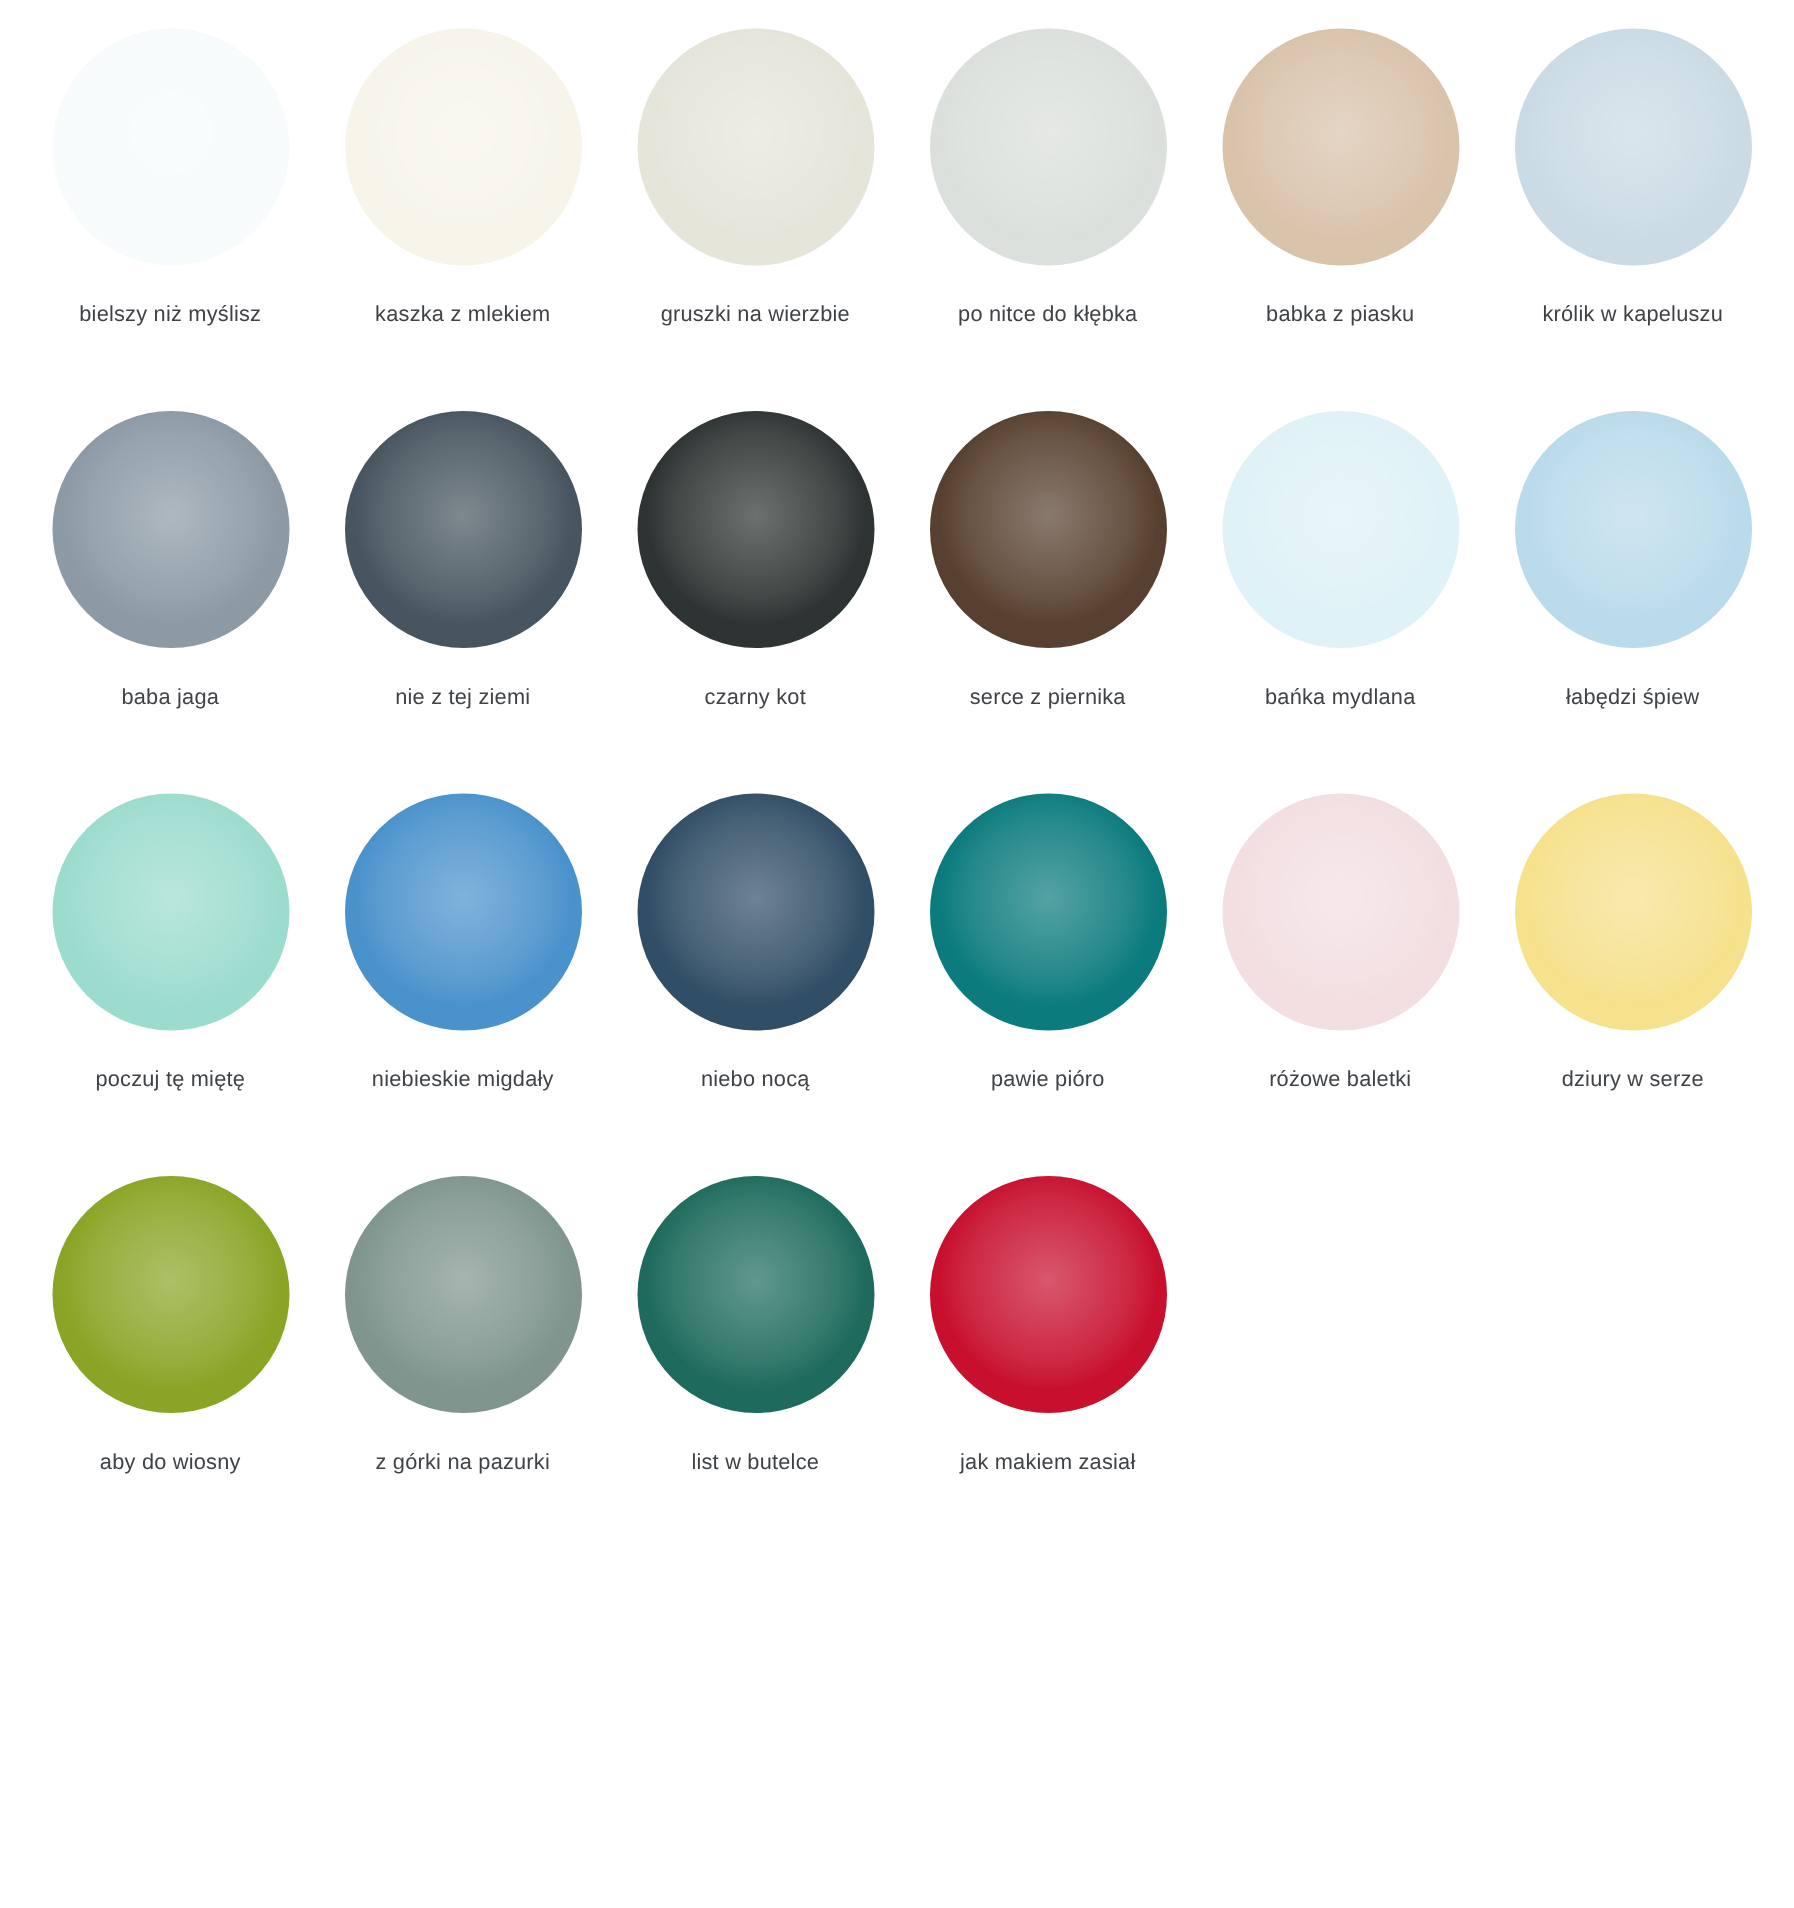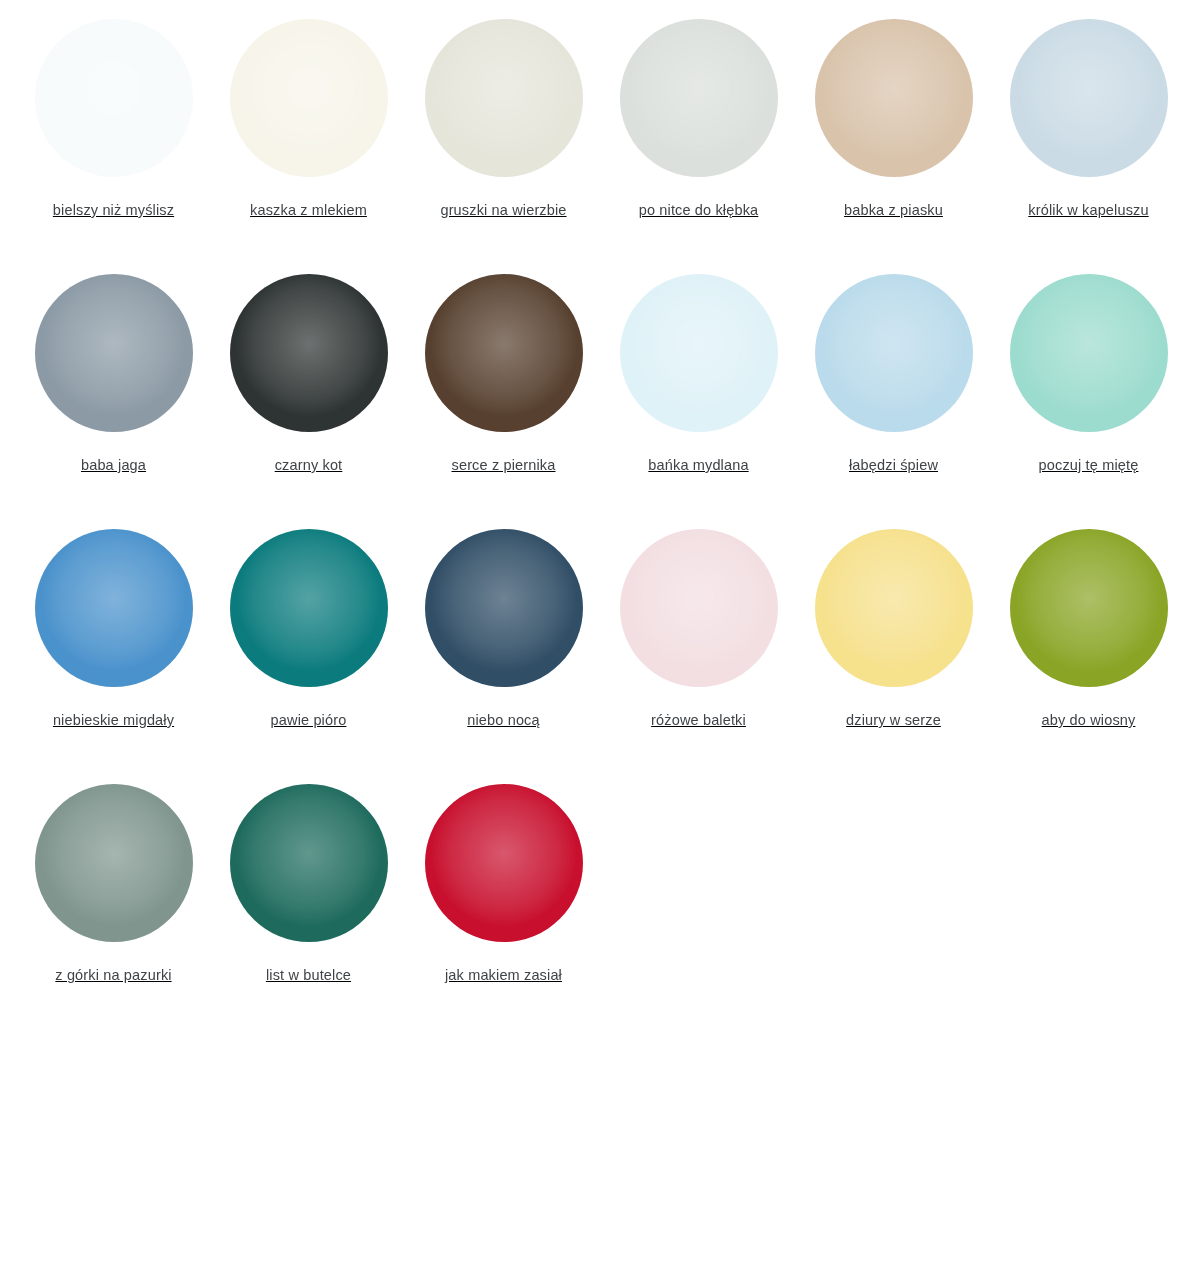--- a/index.html
+++ b/index.html
@@ -25,21 +25,20 @@
     box-sizing: border-box;
   }
 
   .swatch-cell {
     width: 195px;
     height: 255px;
     display: flex;
     flex-direction: column;
     align-items: center;
     box-sizing: border-box;
-    text-decoration: underline;
   }
 
   .swatch-disc-wrap {
     width: 158px;
     height: 158px;
     position: relative;
     flex: 0 0 auto;
   }
 
   .swatch-disc {
@@ -120,20 +119,26 @@
       <div class="swatch-label">królik w kapeluszu</div>
     </div>
     <div class="swatch-cell">
       <div class="swatch-disc-wrap">
         <div class="swatch-disc" style="background-color: rgb(139, 154, 165);"></div>
       </div>
       <div class="swatch-label">baba jaga</div>
     </div>
     <div class="swatch-cell">
       <div class="swatch-disc-wrap">
+        <div class="swatch-disc" style="background-color: rgb(70, 85, 95);"></div>
+      </div>
+      <div class="swatch-label">nie z tej ziemi</div>
+    </div>
+    <div class="swatch-cell">
+      <div class="swatch-disc-wrap">
         <div class="swatch-disc" style="background-color: rgb(46, 52, 51);"></div>
       </div>
       <div class="swatch-label">czarny kot</div>
     </div>
     <div class="swatch-cell">
       <div class="swatch-disc-wrap">
         <div class="swatch-disc" style="background-color: rgb(87, 64, 47);"></div>
       </div>
       <div class="swatch-label">serce z piernika</div>
     </div>
@@ -156,32 +161,32 @@
       <div class="swatch-label">poczuj tę miętę</div>
     </div>
     <div class="swatch-cell">
       <div class="swatch-disc-wrap">
         <div class="swatch-disc" style="background-color: rgb(74, 146, 204);"></div>
       </div>
       <div class="swatch-label">niebieskie migdały</div>
     </div>
     <div class="swatch-cell">
       <div class="swatch-disc-wrap">
+        <div class="swatch-disc" style="background-color: rgb(48, 78, 102);"></div>
+      </div>
+      <div class="swatch-label">niebo nocą</div>
+    </div>
+    <div class="swatch-cell">
+      <div class="swatch-disc-wrap">
         <div class="swatch-disc" style="background-color: rgb(11, 123, 125);"></div>
       </div>
       <div class="swatch-label">pawie pióro</div>
     </div>
     <div class="swatch-cell">
       <div class="swatch-disc-wrap">
-        <div class="swatch-disc" style="background-color: rgb(48, 78, 102);"></div>
-      </div>
-      <div class="swatch-label">niebo nocą</div>
-    </div>
-    <div class="swatch-cell">
-      <div class="swatch-disc-wrap">
         <div class="swatch-disc" style="background-color: rgb(243, 223, 226);"></div>
       </div>
       <div class="swatch-label">różowe baletki</div>
     </div>
     <div class="swatch-cell">
       <div class="swatch-disc-wrap">
         <div class="swatch-disc" style="background-color: rgb(246, 225, 140);"></div>
       </div>
       <div class="swatch-label">dziury w serze</div>
     </div>

